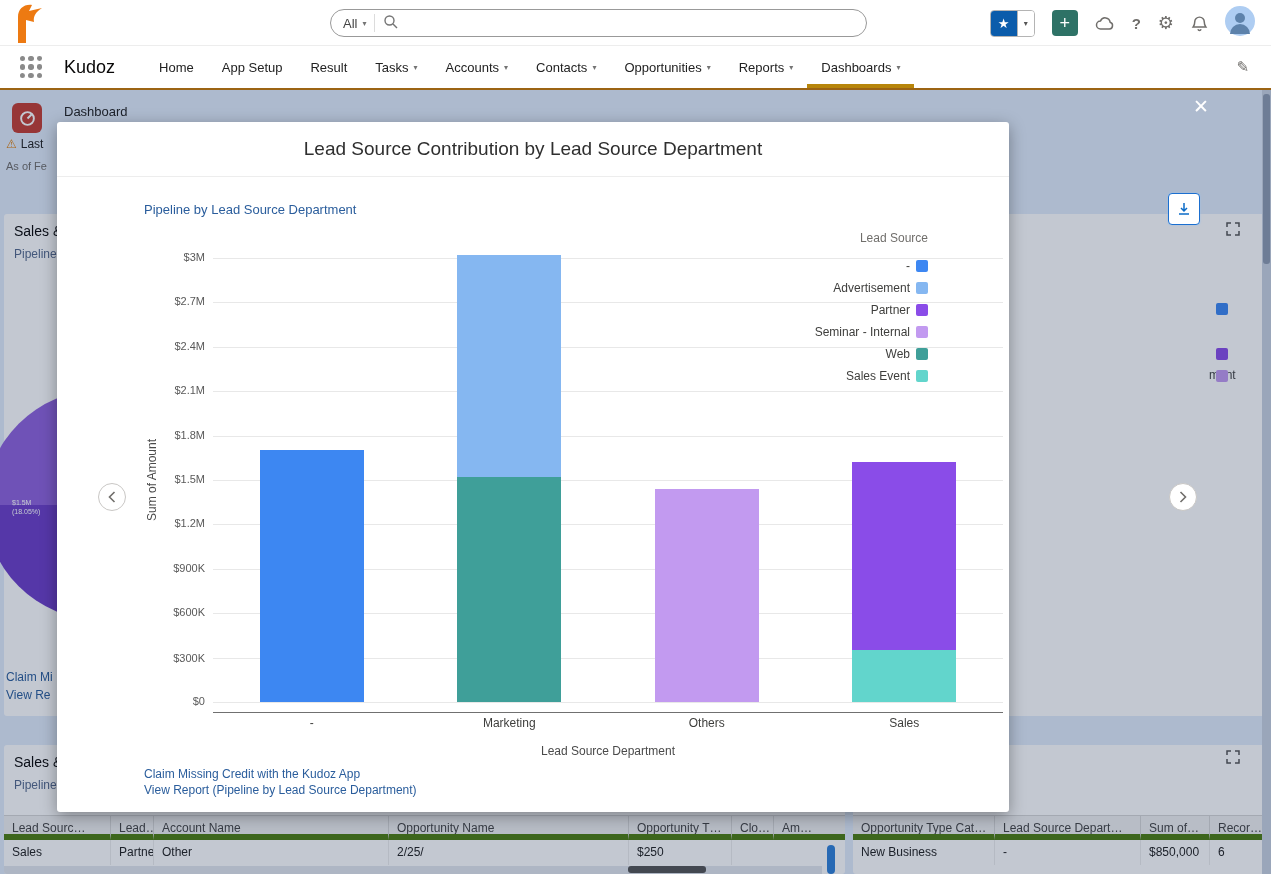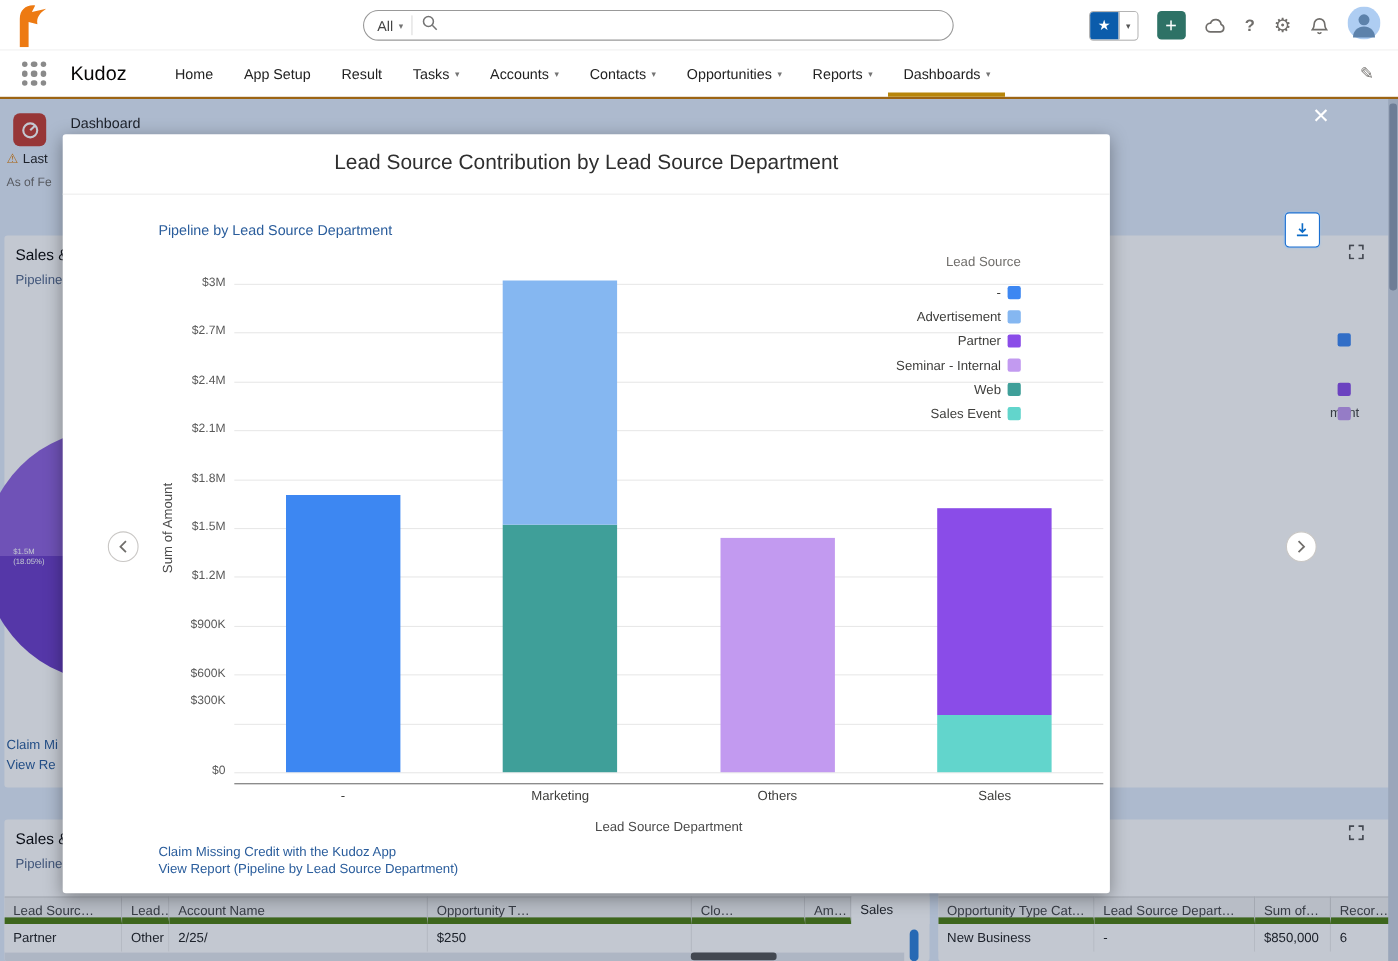--- a/index.html
+++ b/index.html
@@ -260,20 +260,21 @@
         </div>
     </div>
 
     <div class="panel p3" data-interactable="false">
       <span class="panel-title" data-interactable="false">Sales &amp;</span>
       <span class="panel-sub" data-interactable="false">Pipeline</span>
       <div class="bg-table t-left" data-interactable="false">
         <span class="th" data-interactable="true">Lead Sourc…</span>
         <span class="th" data-interactable="true">Lead…</span>
         <span class="th" data-interactable="true">Account Name</span>
+        <span class="th" data-interactable="true">Opportunity Name</span>
         <span class="th" data-interactable="true">Opportunity T…</span>
         <span class="th" data-interactable="true">Clo…</span>
         <span class="th" data-interactable="true">Am…</span>
         <span class="td" data-interactable="false">Sales</span>
         <span class="td" data-interactable="false">Partner</span>
         <span class="td" data-interactable="false">Other</span>
         <span class="td" data-interactable="false">2/25/</span>
         <span class="td" data-interactable="false">$250</span>
       </div>
       <span class="blue-scroll" data-interactable="true"></span>
@@ -347,21 +348,21 @@
             <div class="legend-item" data-interactable="true">
               <span data-interactable="false">Sales Event</span>
               <span class="legend-swatch" data-interactable="false" style="background: rgb(98, 213, 204);"></span>
             </div>
           </div>
       </div>
 
       <span class="ylabel" data-interactable="false">Sum of Amount</span>
       <div class="yticks" id="yticks" data-interactable="false">
           <div class="ytick" data-interactable="false" style="top: 437px;">$0</div>
-          <div class="ytick" data-interactable="false" style="top: 373px;">$300K</div>
+          <div class="ytick" data-interactable="false" style="top: 394px;">$300K</div>
           <div class="ytick" data-interactable="false" style="top: 348.2px;">$600K</div>
           <div class="ytick" data-interactable="false" style="top: 303.8px;">$900K</div>
           <div class="ytick" data-interactable="false" style="top: 259.4px;">$1.2M</div>
           <div class="ytick" data-interactable="false" style="top: 215px;">$1.5M</div>
           <div class="ytick" data-interactable="false" style="top: 170.6px;">$1.8M</div>
           <div class="ytick" data-interactable="false" style="top: 126.2px;">$2.1M</div>
           <div class="ytick" data-interactable="false" style="top: 81.8px;">$2.4M</div>
           <div class="ytick" data-interactable="false" style="top: 37.4px;">$2.7M</div>
           <div class="ytick" data-interactable="false" style="top: -7px;">$3M</div>
         </div>

